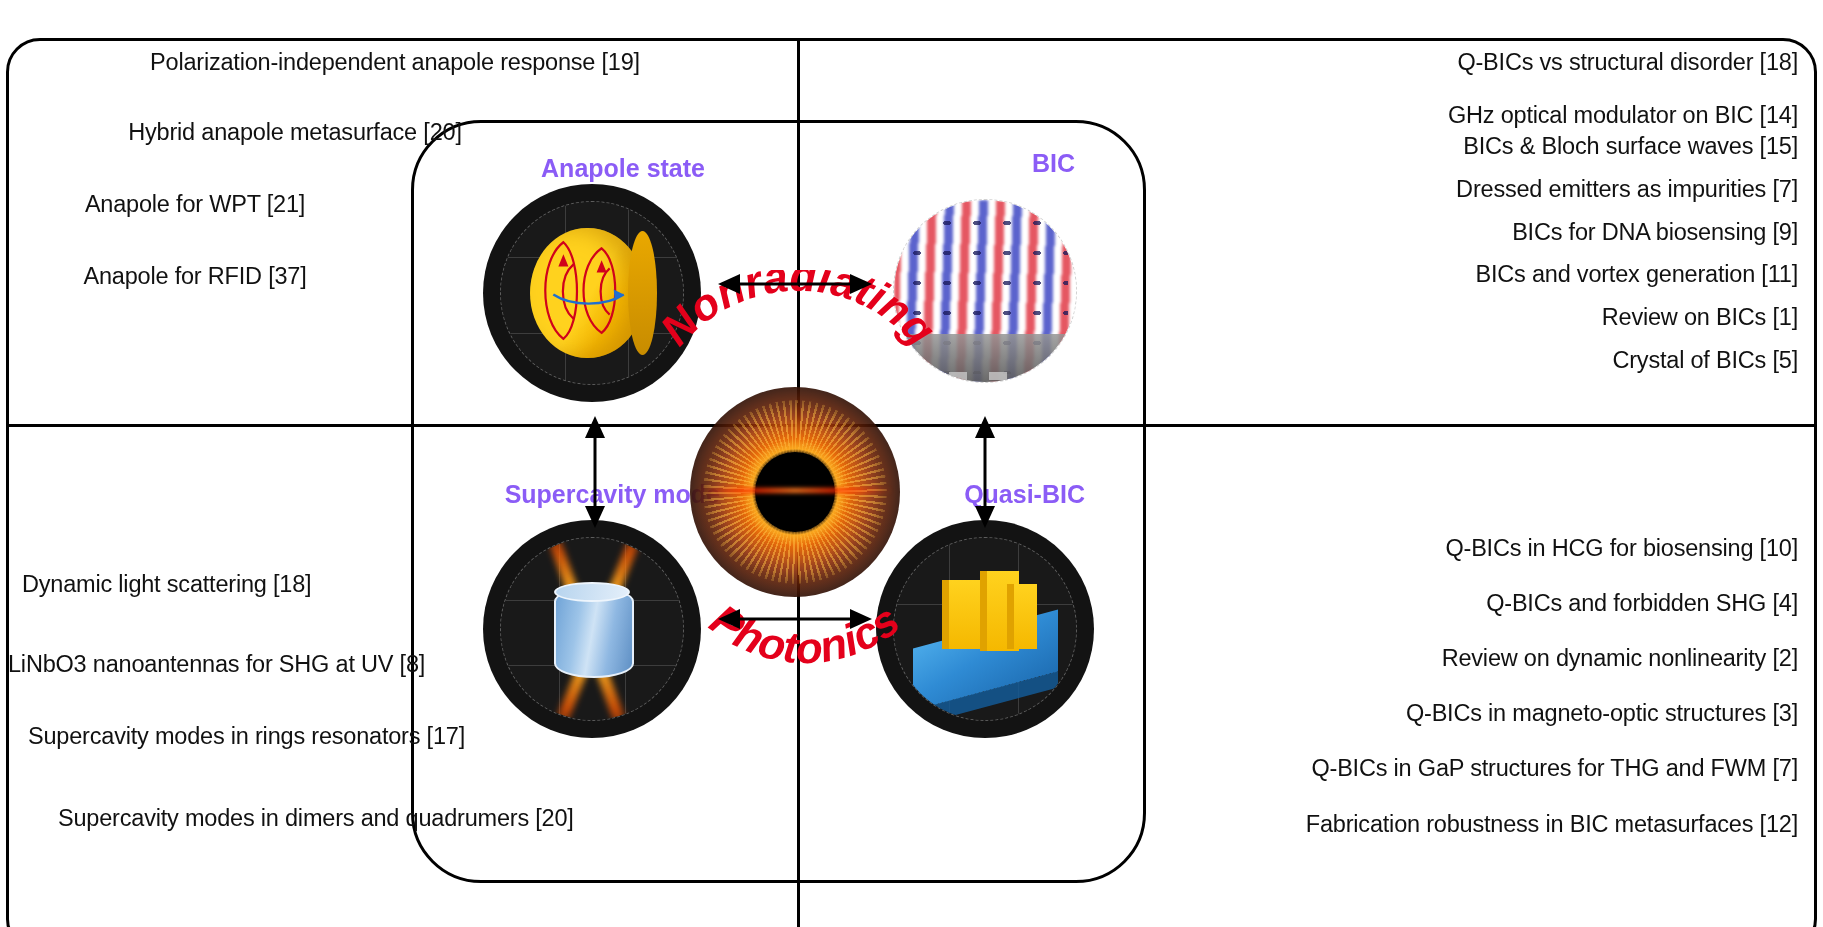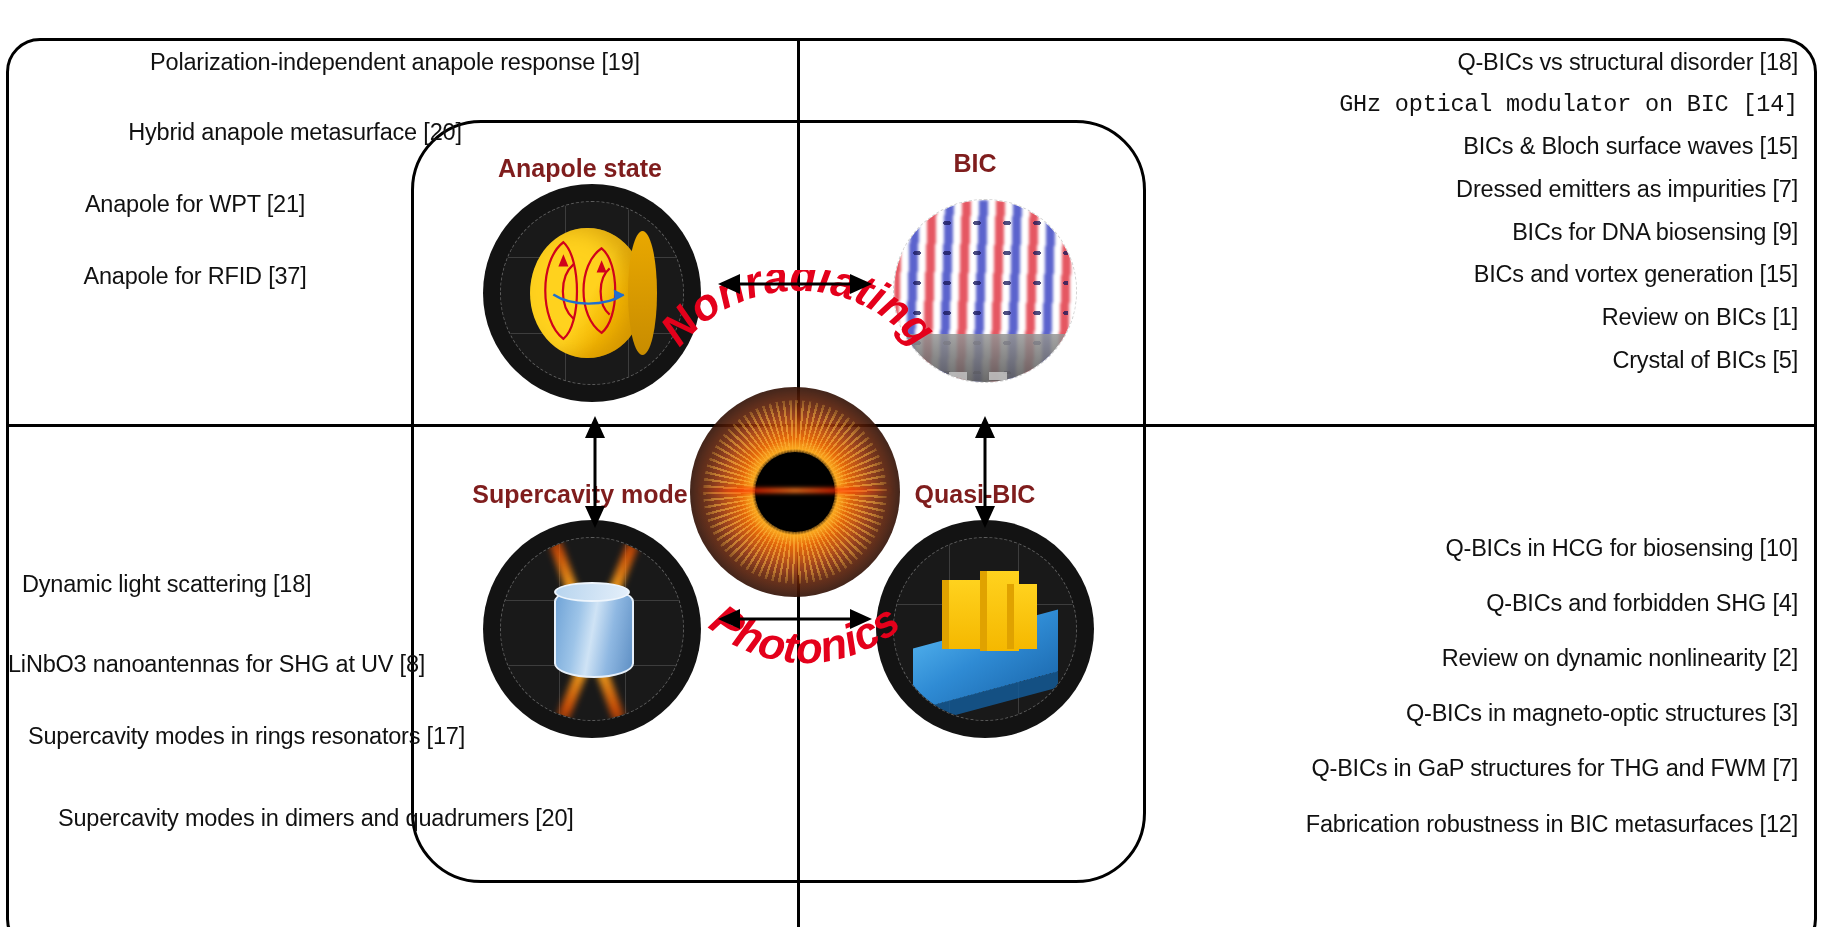--- a/index.html
+++ b/index.html
@@ -90,23 +90,23 @@
   .tl-pos { position: absolute; text-align: center; }
   .tr-pos { position: absolute; text-align: right; right: 20px; }
   .bl-pos { position: absolute; text-align: left; }
   .br-pos { position: absolute; text-align: right; right: 20px; }
 
   
   .sublabel {
     position: absolute;
     font-weight: bold;
     font-size: 25px;
-    color: #7f1d1d;
+    color: #8b5cf6;
     white-space: nowrap;
-    text-align: center;
+    text-align: right;
   }
 
   
   .art {
     position: absolute;
     border-radius: 50%;
     overflow: hidden;
   }
   .art .glow {
     position: absolute;
@@ -334,25 +334,25 @@
 
   <div class="quad quad-tl">
     <div class="line tl-pos" style="left:110px; top:18px; width:570px;">Polarization-independent anapole response [19]</div>
     <div class="line tl-pos" style="left:30px; top:88px; width:530px;">Hybrid anapole metasurface [20]</div>
     <div class="line tl-pos" style="left:0px; top:160px; width:390px;">Anapole for WPT [21]</div>
     <div class="line tl-pos" style="left:0px; top:232px; width:390px;">Anapole for RFID [37]</div>
   </div>
 
   <div class="quad quad-tr">
     <div class="line tr-pos" style="top:18px;">Q-BICs vs structural disorder [18]</div>
-    <div class="line tr-pos" style="top:60px;font-family:Liberation Mono, monospace;">GHz optical modulator on BIC [14]</div>
+    <div class="line tr-pos" style="top:71px;">GHz optical modulator on BIC [14]</div>
     <div class="line tr-pos" style="top:102px;">BICs &amp; Bloch surface waves [15]</div>
     <div class="line tr-pos" style="top:145px;">Dressed emitters as impurities [7]</div>
     <div class="line tr-pos" style="top:188px;">BICs for DNA biosensing [9]</div>
-    <div class="line tr-pos" style="top:230px;">BICs and vortex generation [15]</div>
+    <div class="line tr-pos" style="top:230px;">BICs and vortex generation [11]</div>
     <div class="line tr-pos" style="top:273px;text-align:right;">Review on BICs [1]</div>
     <div class="line tr-pos" style="top:316px;">Crystal of BICs [5]</div>
   </div>
 
   <div class="quad quad-bl">
     <div class="line bl-pos" style="left:22px; top:148px;">Dynamic light scattering [18]</div>
     <div class="line bl-pos" style="left:8px; top:228px;">LiNbO3 nanoantennas for SHG at UV [8]</div>
     <div class="line bl-pos" style="left:28px; top:300px;text-align:center;">Supercavity modes in rings resonators [17]</div>
     <div class="line bl-pos" style="left:58px; top:382px;">Supercavity modes in dimers and quadrumers [20]</div>
   </div>

